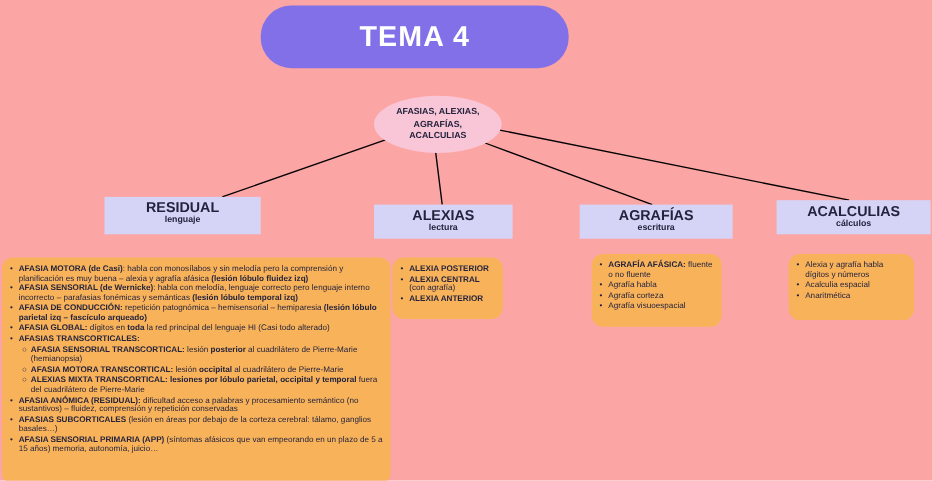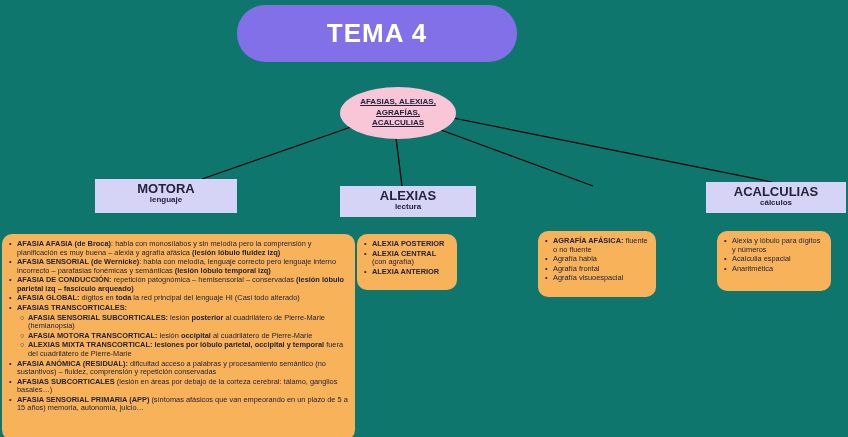--- a/index.html
+++ b/index.html
@@ -1,43 +1,43 @@
 <!DOCTYPE html>
 <html style="--purple: #8170e8; --pink: #f9c6d7; --lavender: #d5d4f7; --orange: #f8b25a; --text: #23233d;"><head>
 <meta charset="utf-8">
 <style>
   html,body { margin:0; padding:0; background:#ffffff; }
   .canvas {
     position:relative; width:848px; height:437px; overflow:hidden;
-    background:#0f766e; font-family:"Liberation Sans", sans-serif;
+    background:#fca5a5; font-family:"Liberation Sans", sans-serif;
     color:var(--text,#23233d);
   }
   svg.connectors { position:absolute; left:0; top:0; width:848px; height:437px; }
 
   .tema {
     position:absolute; left:237px; top:5px; width:280px; height:57px;
     background:var(--purple,#8170e8); border-radius:28px;
     display:flex; align-items:center; justify-content:center;
     color:#ffffff; font-weight:bold; font-size:26px; letter-spacing:1px;
   }
   .ellipse {
     position:absolute; left:340px; top:87px; width:116px; height:52px;
     background:var(--pink,#f9c6d7); border-radius:50%;
     display:flex; align-items:center; justify-content:center;
     text-align:center; font-size:8px; font-weight:bold; line-height:1.3;
-    white-space:pre-line; color:var(--text,#23233d);text-decoration:underline;
+    white-space:pre-line; color:var(--text,#23233d);
   }
   .cat {
     position:absolute; background:var(--lavender,#d5d4f7);
     text-align:center; padding-top:3px; box-sizing:border-box;
   }
   .cat-title { font-size:13px; font-weight:bold; line-height:1.1; }
   .cat-sub   { font-size:8px;  font-weight:bold; line-height:1.1; }
   .cat.afasias    { left:95px;  top:179px; width:142px; height:34px; }
-  .cat.alexias    { left:340px; top:186px; width:136px; height:31px; }
+  .cat.alexias    { left:340px; top:186px; width:126px; height:31px; }
   .cat.agrafias   { left:527px; top:186px; width:139px; height:31px; }
   .cat.acalculias { left:706px; top:182px; width:140px; height:31px; }
 
   .panel {
     position:absolute; background:var(--orange,#f8b25a); border-radius:10px;
     box-sizing:border-box; font-size:7.4px; line-height:1.16; padding:6px 7px;
     color:var(--text,#23233d);
   }
   .panel.afasias    { left:2px;   top:234px; width:353px; height:206px; }
   .panel.alexias    { left:357px; top:234px; width:100px; min-height:56px; }
@@ -66,56 +66,60 @@
     <span>TEMA 4</span>
   </div>
 
   <div class="ellipse">
     <span>AFASIAS, ALEXIAS,
 AGRAFÍAS,
 ACALCULIAS</span>
   </div>
 
   <div class="cat afasias">
-    <div class="cat-title">MOTORA</div>
+    <div class="cat-title">RESIDUAL</div>
     <div class="cat-sub">lenguaje</div>
   </div>
   <div class="cat alexias">
     <div class="cat-title">ALEXIAS</div>
     <div class="cat-sub">lectura</div>
+  </div>
+  <div class="cat agrafias">
+    <div class="cat-title">AGRAFÍAS</div>
+    <div class="cat-sub">escritura</div>
   </div>
   <div class="cat acalculias">
     <div class="cat-title">ACALCULIAS</div>
     <div class="cat-sub">cálculos</div>
   </div>
 
   <div class="panel afasias">
       <div class="li">
         <span class="bullet">•</span>
-        <span class="txt"><b>AFASIA AFASIA (de Broca)</b><span>: habla con monosílabos y sin melodía pero la comprensión y planificación es muy buena – alexia y agrafía afásica </span><b>(lesión lóbulo fluidez izq)</b></span>
+        <span class="txt"><b>AFASIA MOTORA (de Casi)</b><span>: habla con monosílabos y sin melodía pero la comprensión y planificación es muy buena – alexia y agrafía afásica </span><b>(lesión lóbulo fluidez izq)</b></span>
       </div>
       <div class="li">
         <span class="bullet">•</span>
         <span class="txt"><b>AFASIA SENSORIAL (de Wernicke)</b><span>: habla con melodía, lenguaje correcto pero lenguaje interno incorrecto – parafasias fonémicas y semánticas </span><b>(lesión lóbulo temporal izq)</b></span>
       </div>
       <div class="li">
         <span class="bullet">•</span>
-        <span class="txt"><b>AFASIA DE CONDUCCIÓN:</b><span> repetición patognómica – hemisensorial – conservadas </span><b>(lesión lóbulo parietal izq – fascículo arqueado)</b></span>
+        <span class="txt"><b>AFASIA DE CONDUCCIÓN:</b><span> repetición patognómica – hemisensorial – hemiparesia </span><b>(lesión lóbulo parietal izq – fascículo arqueado)</b></span>
       </div>
       <div class="li">
         <span class="bullet">•</span>
         <span class="txt"><b>AFASIA GLOBAL:</b><span> dígitos en </span><b>toda</b><span> la red principal del lenguaje HI (Casi todo alterado)</span></span>
       </div>
       <div class="li">
         <span class="bullet">•</span>
         <span class="txt"><b>AFASIAS TRANSCORTICALES:</b></span>
       </div>
       <div class="li sub">
         <span class="bullet">○</span>
-        <span class="txt"><b>AFASIA SENSORIAL SUBCORTICALES:</b><span> lesión </span><b>posterior</b><span> al cuadrilátero de Pierre-Marie (hemianopsia)</span></span>
+        <span class="txt"><b>AFASIA SENSORIAL TRANSCORTICAL:</b><span> lesión </span><b>posterior</b><span> al cuadrilátero de Pierre-Marie (hemianopsia)</span></span>
       </div>
       <div class="li sub">
         <span class="bullet">○</span>
         <span class="txt"><b>AFASIA MOTORA TRANSCORTICAL:</b><span> lesión </span><b>occipital</b><span> al cuadrilátero de Pierre-Marie</span></span>
       </div>
       <div class="li sub">
         <span class="bullet">○</span>
         <span class="txt"><b>ALEXIAS MIXTA TRANSCORTICAL:</b><span> </span><b>lesiones por lóbulo parietal, occipital y temporal</b><span> fuera del cuadrilátero de Pierre-Marie</span></span>
       </div>
       <div class="li">
@@ -149,31 +153,31 @@
       <div class="li">
         <span class="bullet">•</span>
         <span class="txt"><b>AGRAFÍA AFÁSICA:</b><span> fluente o no fluente</span></span>
       </div>
       <div class="li">
         <span class="bullet">•</span>
         <span class="txt"><span>Agrafía habla</span></span>
       </div>
       <div class="li">
         <span class="bullet">•</span>
-        <span class="txt"><span>Agrafía frontal</span></span>
+        <span class="txt"><span>Agrafía corteza</span></span>
       </div>
       <div class="li">
         <span class="bullet">•</span>
         <span class="txt"><span>Agrafía visuoespacial</span></span>
       </div>
     </div>
   <div class="panel acalculias">
       <div class="li">
         <span class="bullet">•</span>
-        <span class="txt"><span>Alexia y lóbulo para dígitos y números</span></span>
+        <span class="txt"><span>Alexia y agrafía habla dígitos y números</span></span>
       </div>
       <div class="li">
         <span class="bullet">•</span>
         <span class="txt"><span>Acalculia espacial</span></span>
       </div>
       <div class="li">
         <span class="bullet">•</span>
         <span class="txt"><span>Anaritmética</span></span>
       </div>
     </div>

